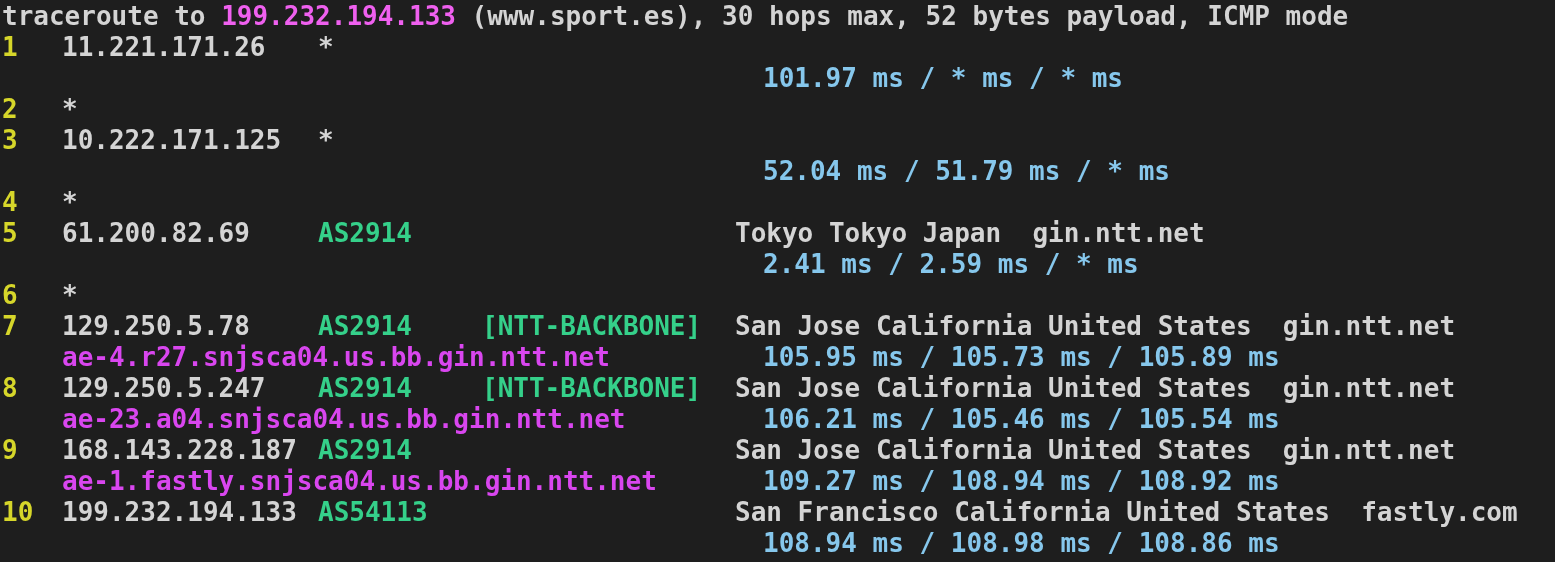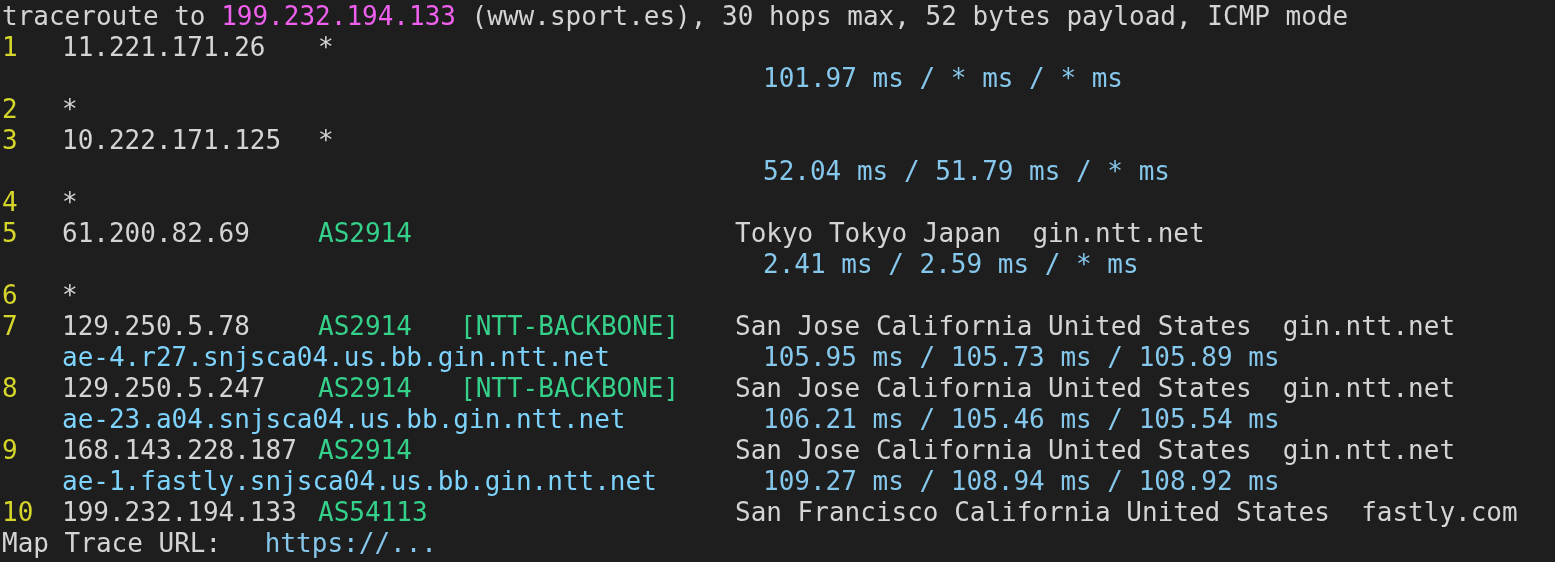--- a/index.html
+++ b/index.html
@@ -7,34 +7,34 @@
     width: 1555px; height: 562px;
     background: #1e1e1e;
     overflow: hidden;
     font-family: "DejaVu Sans Mono", "Liberation Mono", monospace;
     font-size: 26px;
     line-height: 31px;
     color: #d4d4d4;
     position: relative;
   }
   .term { position: absolute; top: 1px; left: 0; width: 1555px; }
-  .line { position: relative; height: 31px; white-space: pre; }
+  .line { position: relative; height: 31px; white-space: pre; font-weight: bold; }
   .line.flow { padding-left: 2px; }
   .abs { position: absolute; top: 0; white-space: pre; }
   .c-num { left: 2px; }
   .c-ip  { left: 62px; }
   .c-asn { left: 318px; }
-  .c-tag { left: 460px; }
+  .c-tag { left: 482px; }
   .c-loc { left: 735px; }
   .c-host{ left: 62px; }
   .y  { color: #d6d62a; }   
   .m  { color: #ef60ef; }   
   .g  { color: #35d08a; }   
   .b  { color: #86c7ec; margin-left: 28px; }   
-  .gr { color: #7dd3fc; }   
+  .gr { color: #d946ef; }   
   .w  { color: #d4d4d4; }   
 </style>
 </head>
 <body>
 
 <div class="term">
 
   <div class="line flow"><span class="w">traceroute to </span><span class="m">199.232.194.133</span><span class="w"> (www.sport.es), 30 hops max, 52 bytes payload, ICMP mode</span></div>
 
   <div class="line">
@@ -114,16 +114,19 @@
     <span class="abs c-host gr">ae-1.fastly.snjsca04.us.bb.gin.ntt.net</span>
     <span class="abs c-loc b">109.27 ms / 108.94 ms / 108.92 ms</span>
   </div>
 
   <div class="line">
     <span class="abs c-num y">10</span>
     <span class="abs c-ip w">199.232.194.133</span>
     <span class="abs c-asn g">AS54113</span>
     <span class="abs c-loc w">San Francisco California United States  fastly.com</span>
   </div>
+  <div class="line">
+    <span class="abs c-loc b">108.94 ms / 108.98 ms / 108.86 ms</span>
+  </div>
 
   <div class="line flow"><span class="w">Map Trace URL: </span><span class="b">https://...</span></div>
 
 </div>
 
 </body></html>

